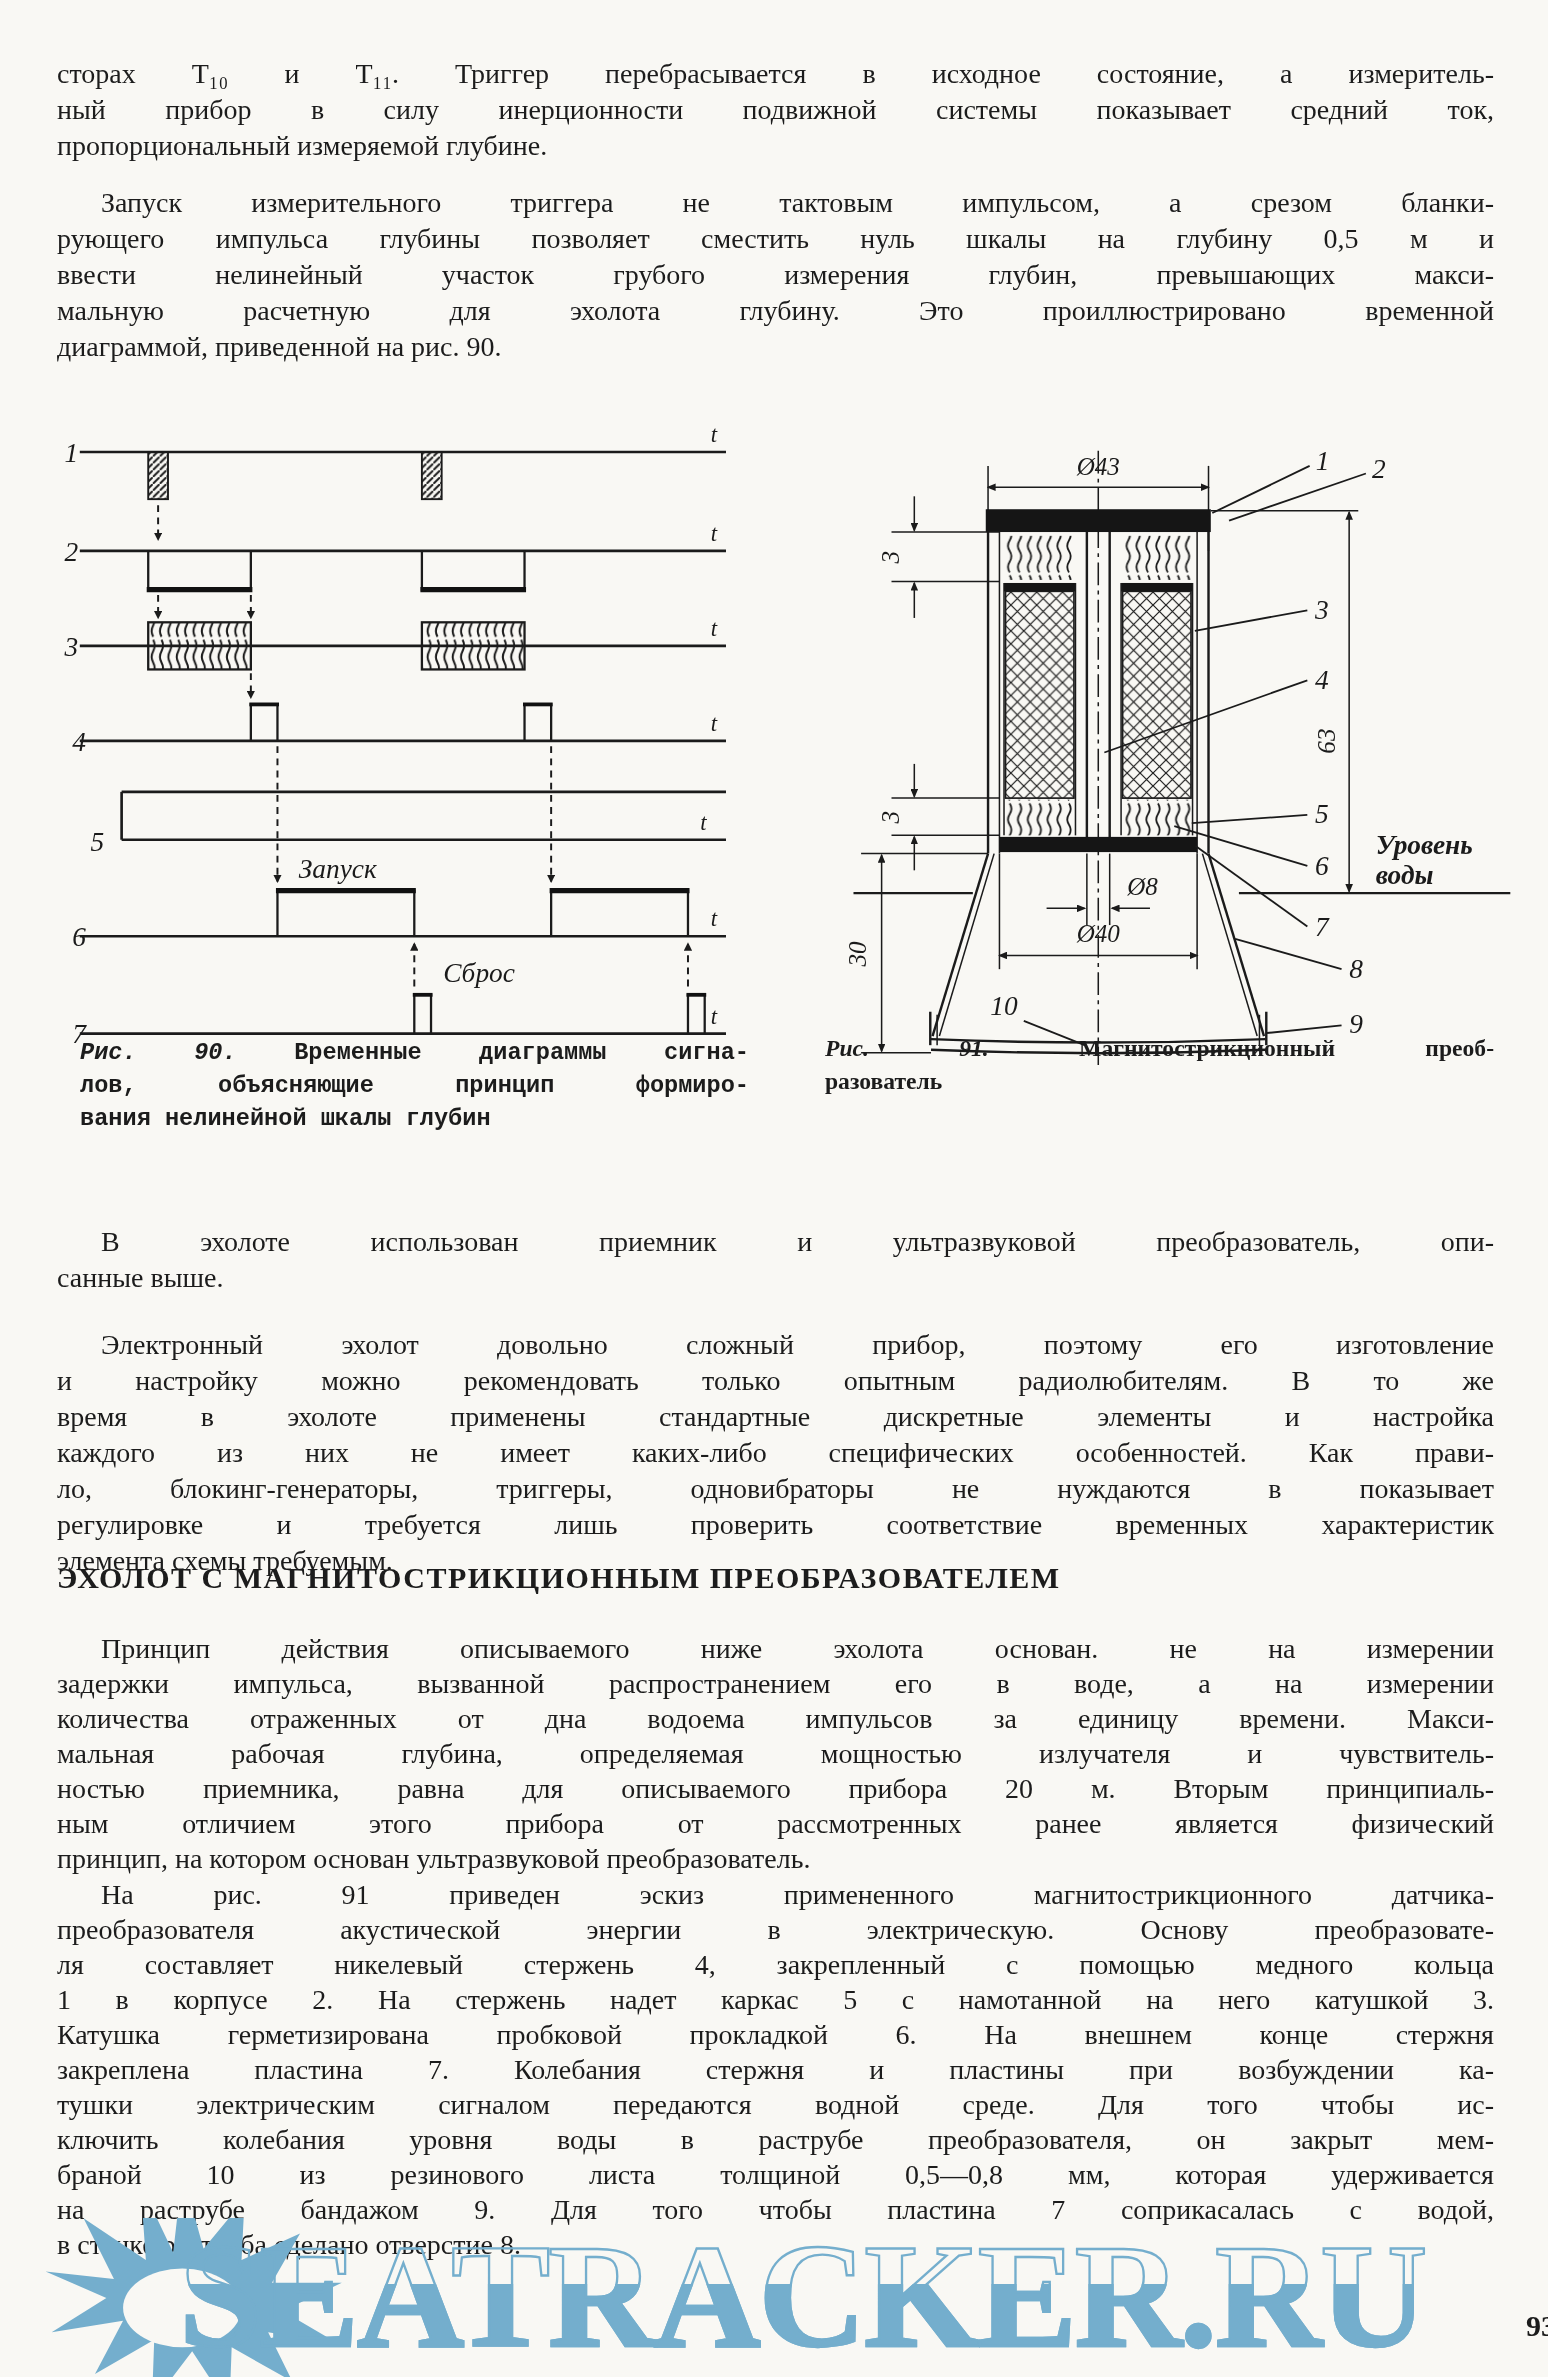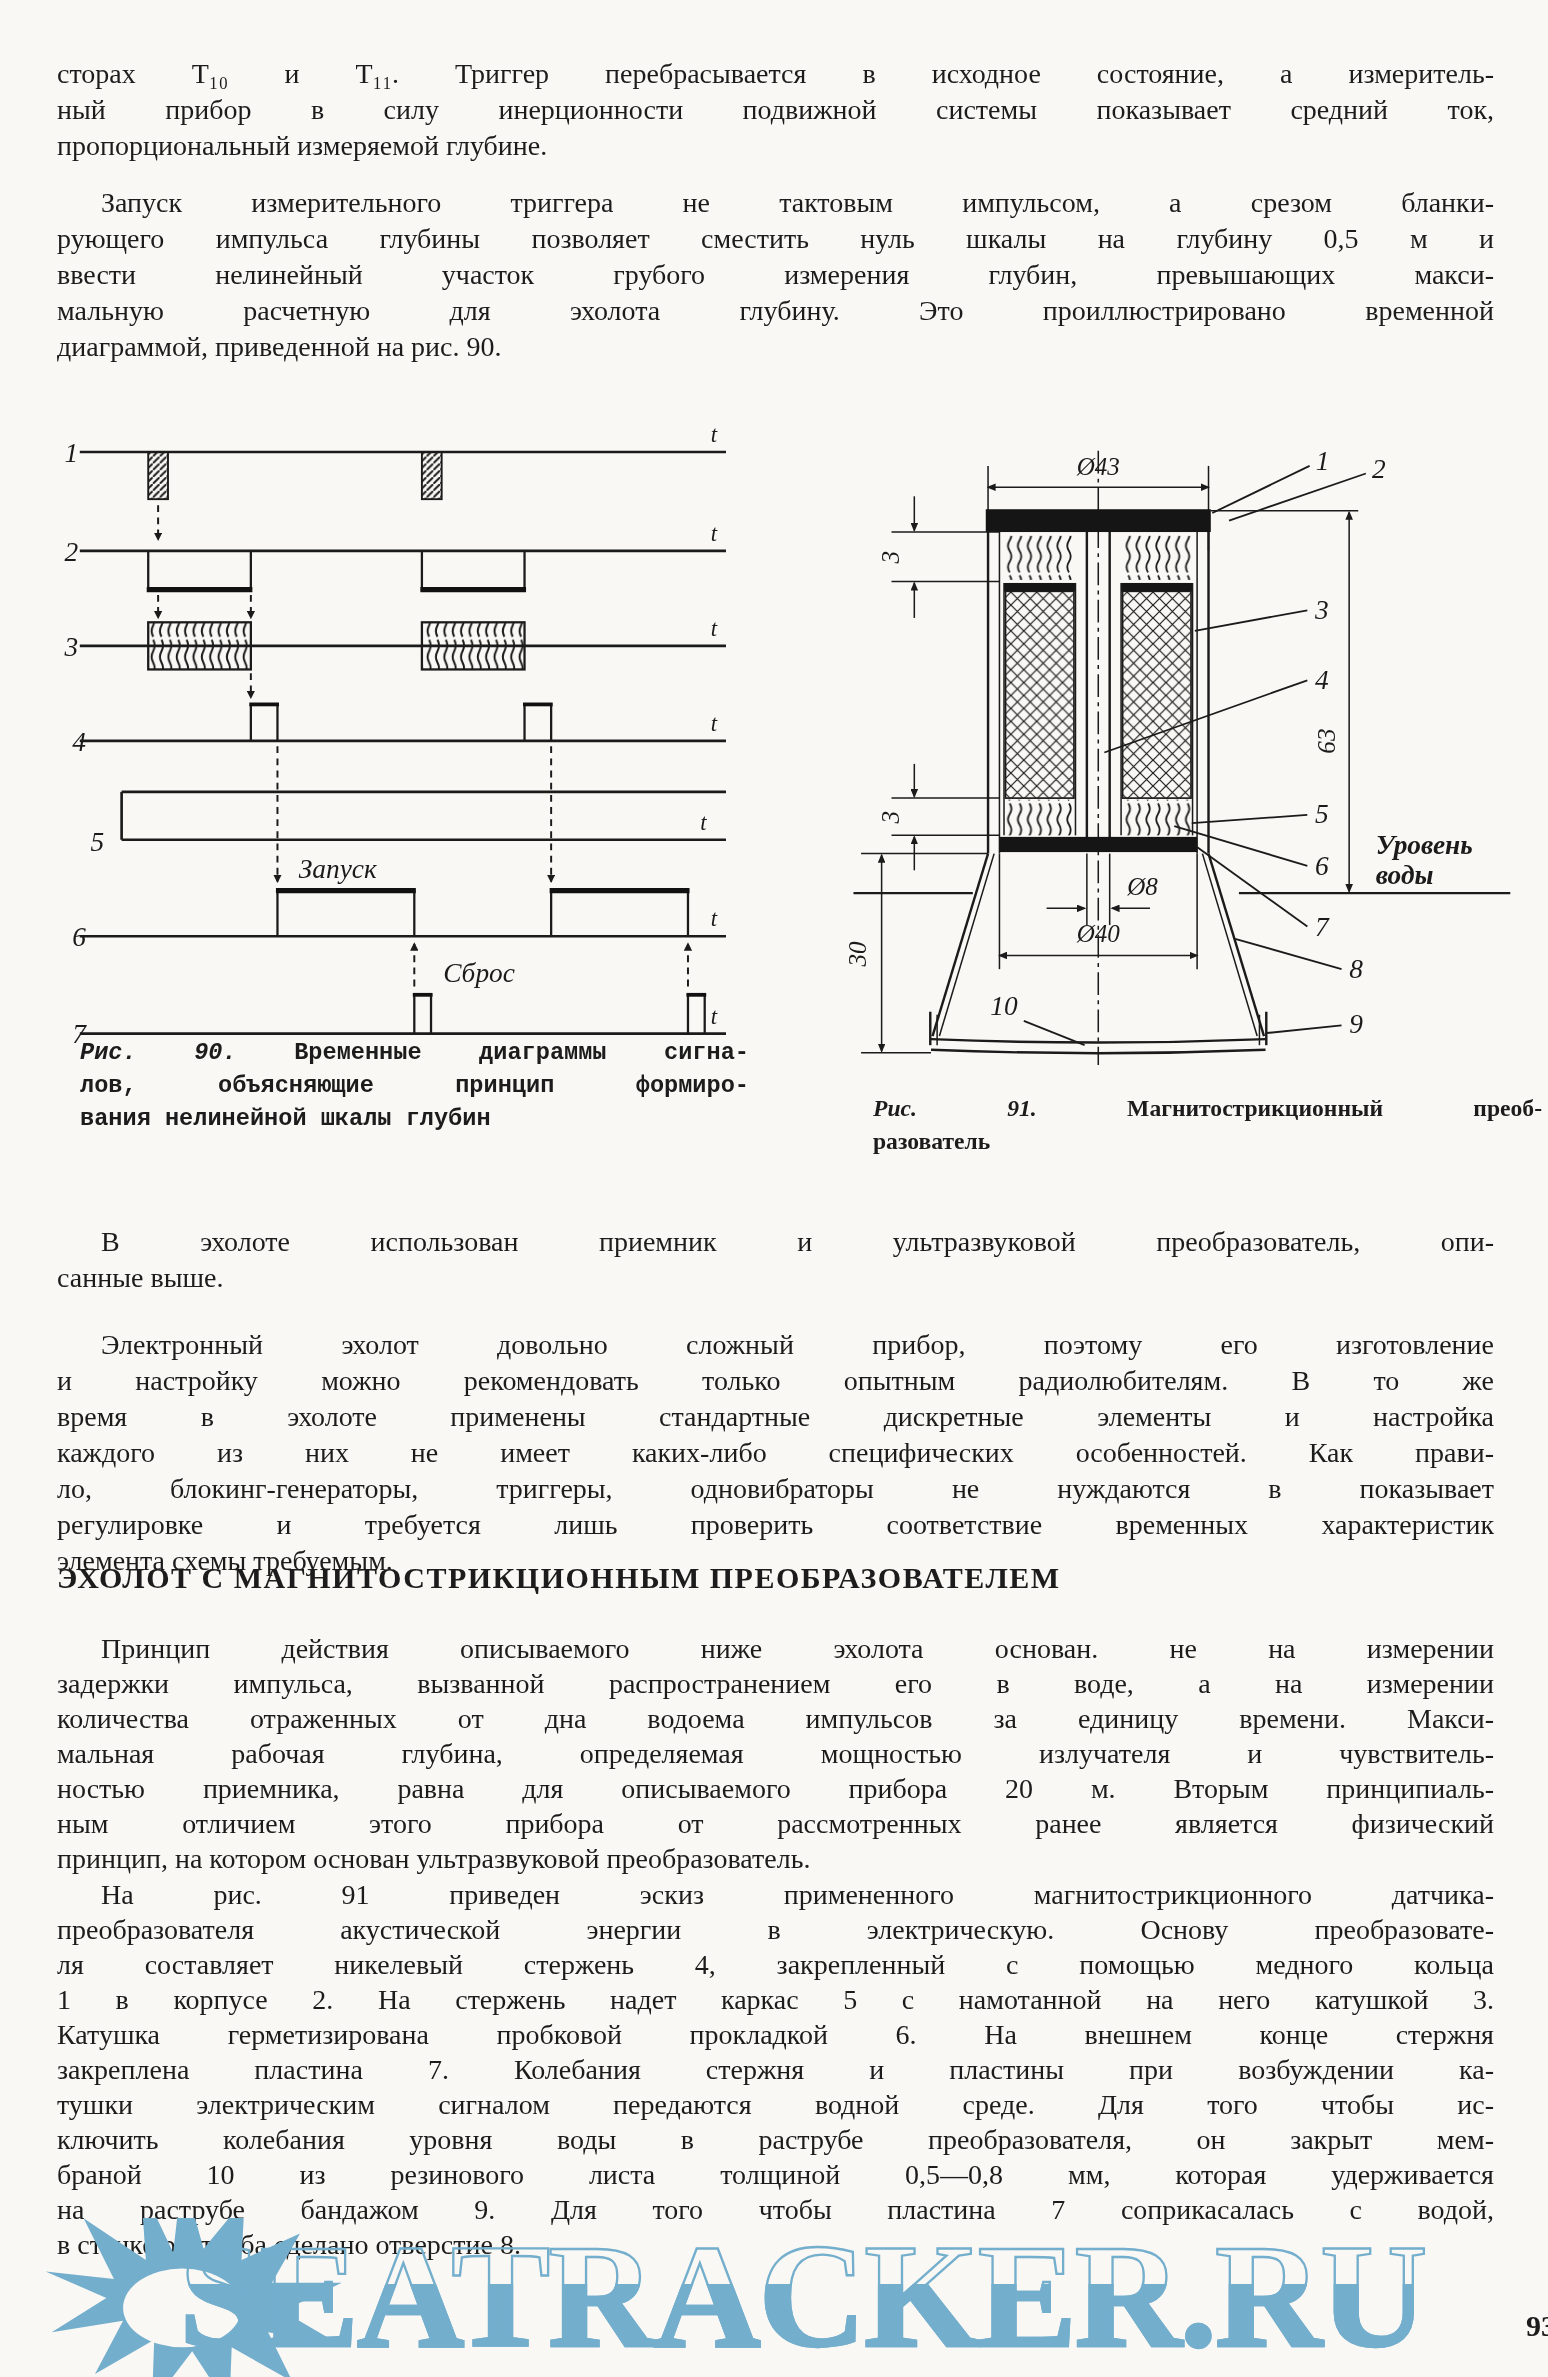--- a/index.html
+++ b/index.html
@@ -11,21 +11,21 @@
   .tl.ind{text-indent:44px;}
   .cap-label{font-style:italic;}
   #p1{top:56px;}
   #p2{top:185px;}
   #p3{top:1224px;}
   #p4{top:1295px;line-height:36px;margin-top:32px;}
   #p5{top:1631px;line-height:35px;}
   #p6{top:1877px;line-height:35px;}
   .caption{position:absolute;font-size:23.6px;line-height:33px;font-weight:bold;}
   #cap90{left:80px;top:1036px;width:669px;font-family:Liberation Mono, monospace;}
-  #cap91{left:825px;top:1092px;width:669px;margin-left:48px;}
+  #cap91{left:825px;top:1032px;width:669px;}
   #heading{position:absolute;left:57px;top:1561px;width:1437px;font-size:30px;font-weight:bold;letter-spacing:1.5px;white-space:nowrap;}
   #fig90{position:absolute;left:57px;top:395px;width:707px;height:669px;}
   #fig91{position:absolute;left:817px;top:437px;width:707px;height:631px;}
   svg text{fill:#1b1b1b;}
   .ax{stroke:#1b1b1b;stroke-width:3.5;}
   .sig{fill:none;stroke:#1b1b1b;stroke-width:3;}
   .thick{stroke:#111;stroke-width:7;}
   .thick5{stroke:#111;stroke-width:5;}
   .dash{stroke:#1b1b1b;stroke-width:2.6;stroke-dasharray:9 7;fill:none;}
   .num{font:italic 36px "Liberation Serif",serif;}

